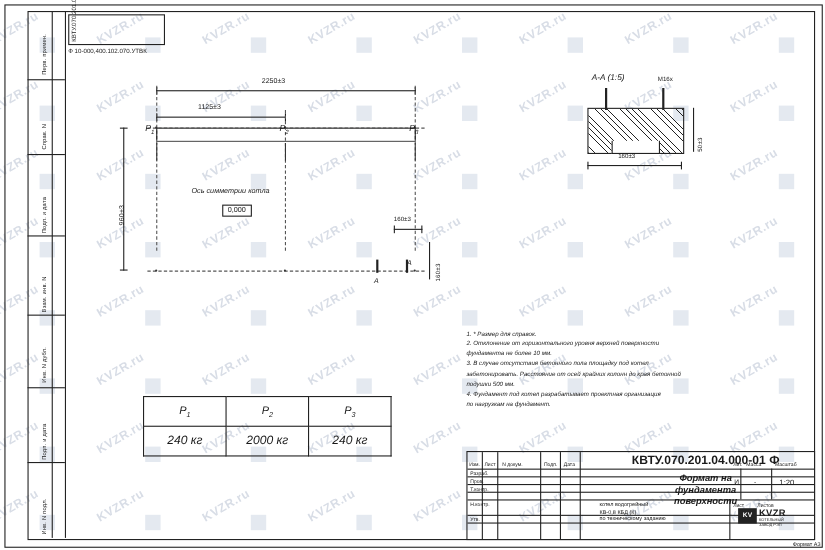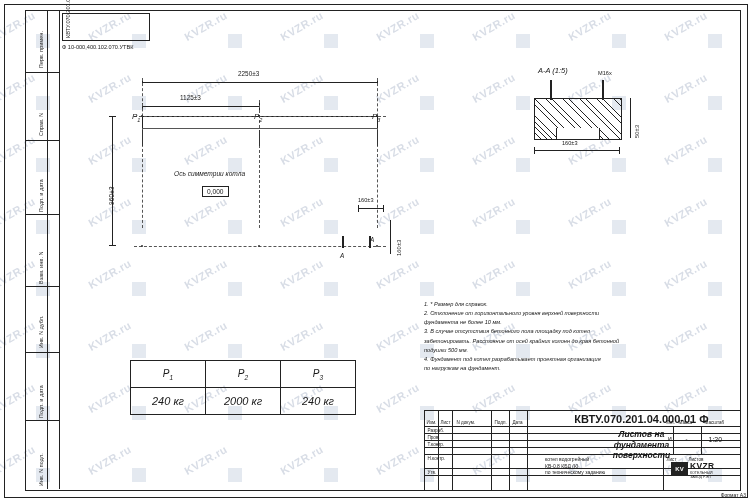--- a/index.html
+++ b/index.html
@@ -382,21 +382,21 @@
 
     <div class="cell" style="left:1px;top:16px;">Разраб.</div>
     <div class="cell" style="left:1px;top:23px;">Пров.</div>
     <div class="cell" style="left:1px;top:30px;">Т.контр.</div>
     <div class="cell" style="left:1px;top:44px;">Н.контр.</div>
     <div class="cell" style="left:1px;top:58px;">Утв.</div>
 
     <div class="bignum">КВТУ.070.201.04.000-01 Ф</div>
 
     <div class="tname">
-      <span>Листов на</span><br>
+      <span>Формат на</span><br>
       <span>фундамента</span><br>
       <span>поверхности</span>
     </div>
     <div class="tsub">
       <span>котел водогрейный</span><br>
       <span>КВ-0,8 КБД (К)</span><br>
       <span>по техническому заданию</span>
     </div>
 
     <div class="cell" style="left:240px;top:8px;">Лит.</div>

